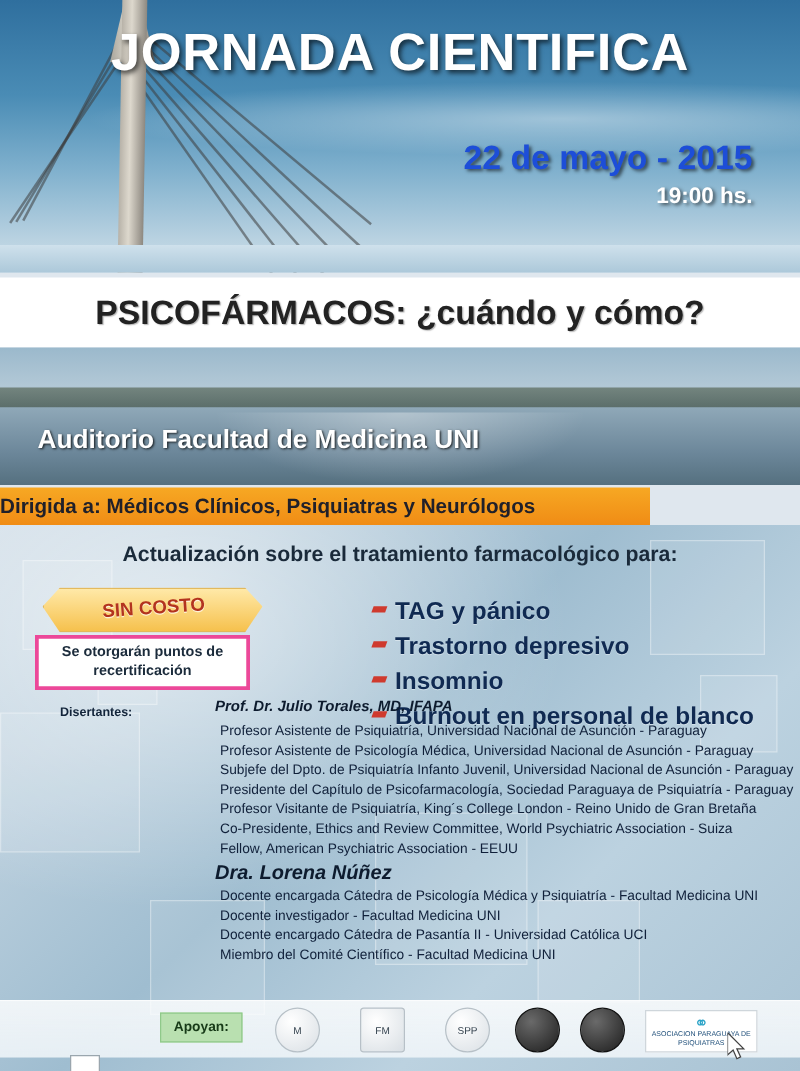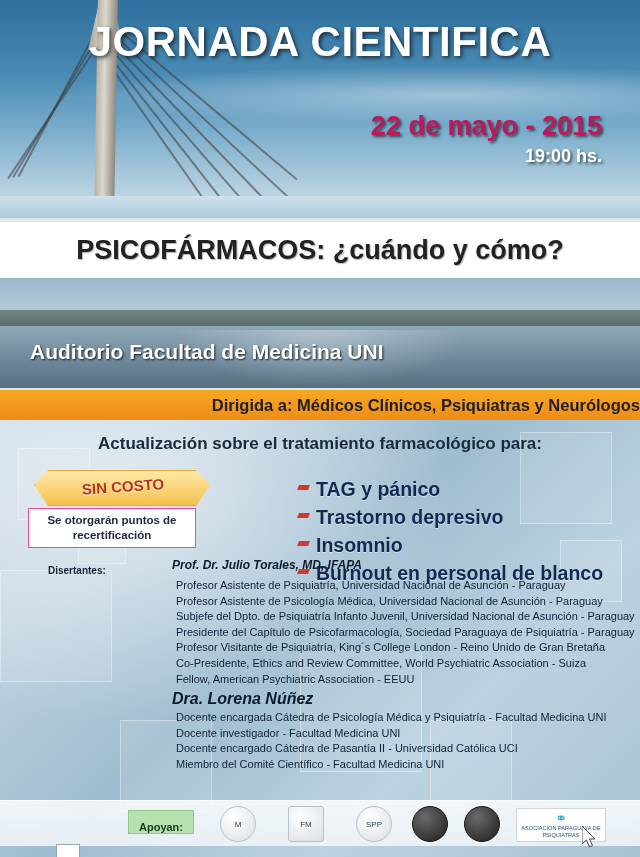--- a/index.html
+++ b/index.html
@@ -52,21 +52,21 @@
     position:absolute;left:0;top:18px;width:640px;
     text-align:center;
     font-size:42px;font-weight:bold;letter-spacing:.5px;
     color:#ffffff;
     text-shadow:2px 2px 4px rgba(0,0,0,.65);
   }
   .date{
     position:absolute;right:38px;top:110px;width:580px;
     text-align:right;
     font-size:27px;font-weight:bold;
-    color:#be185d;
+    color:#1d4ed8;
     text-shadow:2px 2px 3px rgba(0,0,0,.6);
     line-height:1.25;
   }
   .time{
     position:absolute;right:38px;top:146px;width:580px;
     text-align:right;
     font-size:18px;font-weight:bold;
     color:#ffffff;
     text-shadow:2px 2px 3px rgba(0,0,0,.6);
   }
@@ -107,23 +107,23 @@
     text-shadow:1px 1px 2px rgba(0,0,0,.8);
   }
   .venue-sub{
     position:absolute;left:30px;top:364px;
     font-size:11.5px;color:#ffffff;
     text-shadow:1px 1px 2px rgba(0,0,0,.8);
   }
 
   
   .orange-band{
-    position:absolute;left:0;top:390px;width:640px;height:30px;
+    position:absolute;left:0;top:390px;width:520px;height:30px;
     background:linear-gradient(to bottom,#f7a823,#f08c15);
-    display:flex;align-items:center;justify-content:flex-end;
+    display:flex;align-items:center;justify-content:flex-start;
   }
   .orange-band .txt{
     font-size:16.5px;font-weight:bold;color:#20202a;
   }
 
   
   .body-area{
     position:absolute;left:0;top:420px;width:640px;height:437px;
     background:
       radial-gradient(ellipse at 20% 18%, rgba(255,255,255,.55), rgba(255,255,255,0) 45%),
@@ -162,21 +162,21 @@
     border:1px solid #e2ab35;
   }
   .ribbon .txt{
     position:absolute;left:0;top:7px;width:176px;text-align:center;
     font-size:15px;font-weight:bold;color:#b3341f;
     transform:rotate(-4deg);
     text-shadow:0 1px 0 rgba(255,255,255,.7);
   }
   .note-box{
     position:absolute;left:28px;top:508px;width:166px;height:38px;
-    background:#ffffff;border:1px solid #ec4899;
+    background:#ffffff;border:3px solid #ec4899;
     display:flex;align-items:center;justify-content:center;text-align:center;
   }
   .note-box .txt{
     font-size:11.5px;font-weight:bold;color:#1b2b3b;line-height:1.3;
   }
 
   
   .disertantes-label{
     position:absolute;left:48px;top:565px;
     font-size:10px;font-weight:bold;color:#12243a;
@@ -202,21 +202,21 @@
 
   
   .sponsor-bar{
     position:absolute;left:0;top:800px;width:640px;height:45px;
     background:linear-gradient(to bottom,rgba(255,255,255,.82),rgba(238,244,248,.9));
     border-top:1px solid rgba(255,255,255,.8);
   }
   .apoyan-box{
     position:absolute;left:128px;top:810px;width:64px;height:22px;
     background:#b9e0b0;border:1px solid #8fc98a;
-    display:flex;align-items:flex-end;justify-content:center;
+    display:flex;align-items:center;justify-content:center;
   }
   .apoyan-box .txt{font-size:11px;font-weight:bold;color:#173a17;}
   .logo{
     position:absolute;top:806px;width:34px;height:34px;border-radius:50%;
     background:radial-gradient(circle at 35% 30%, #ffffff, #d9dfe4);
     border:1px solid #b7c0c7;
     display:flex;align-items:center;justify-content:center;
     font-size:8px;color:#33414d;text-align:center;overflow:hidden;
   }
   .logo.sq{border-radius:3px;}

